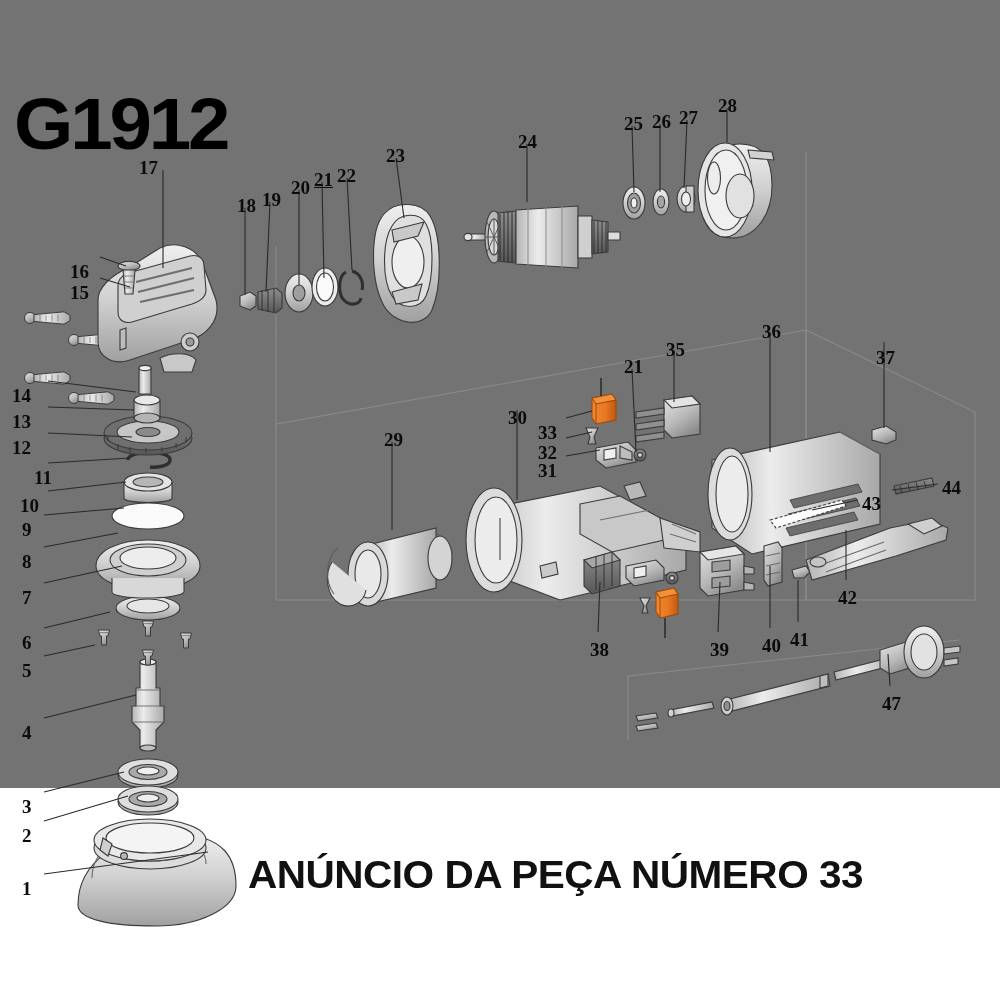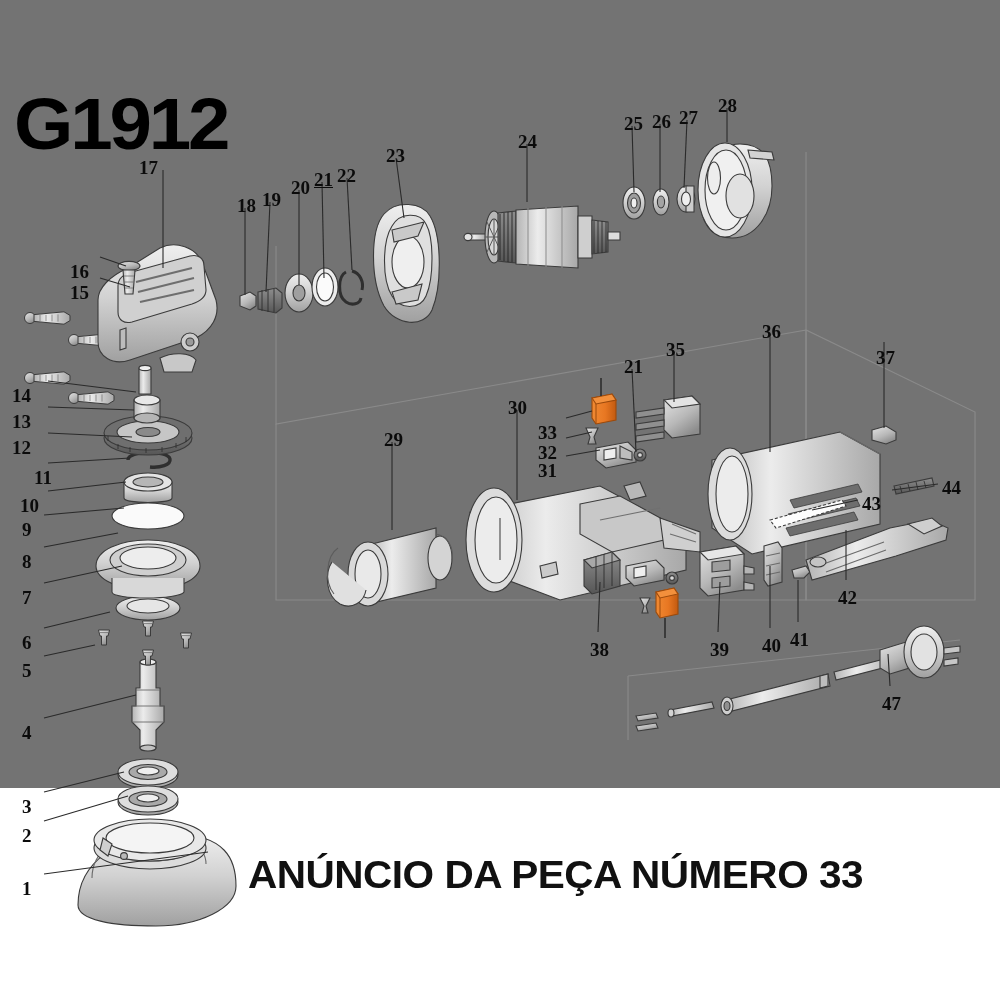--- a/index.html
+++ b/index.html
@@ -527,21 +527,21 @@
       <div class="num" style="left: 291px; top: 178px;">20</div>
       <div class="num" style="left: 314px; top: 170px; text-decoration: underline;">21</div>
       <div class="num" style="left: 337px; top: 166px; text-align: right;">22</div>
       <div class="num" style="left: 386px; top: 146px;">23</div>
       <div class="num" style="left: 518px; top: 132px;">24</div>
       <div class="num" style="left: 624px; top: 114px;">25</div>
       <div class="num" style="left: 652px; top: 112px;">26</div>
       <div class="num" style="left: 679px; top: 108px; text-align: center;">27</div>
       <div class="num" style="left: 718px; top: 96px;">28</div>
       <div class="num" style="left: 384px; top: 430px;">29</div>
-      <div class="num" style="left: 508px; top: 398px;">30</div>
+      <div class="num" style="left: 508px; top: 408px;">30</div>
       <div class="num" style="left: 538px; top: 461px;">31</div>
       <div class="num" style="left: 538px; top: 443px; text-align: center;">32</div>
       <div class="num" style="left: 538px; top: 423px;">33</div>
       <div class="num" style="left: 624px; top: 357px;">21</div>
       <div class="num" style="left: 666px; top: 340px;">35</div>
       <div class="num" style="left: 762px; top: 322px;">36</div>
       <div class="num" style="left: 876px; top: 348px;">37</div>
       <div class="num" style="left: 590px; top: 640px;">38</div>
       <div class="num" style="left: 710px; top: 640px;">39</div>
       <div class="num" style="left: 762px; top: 636px;">40</div>

